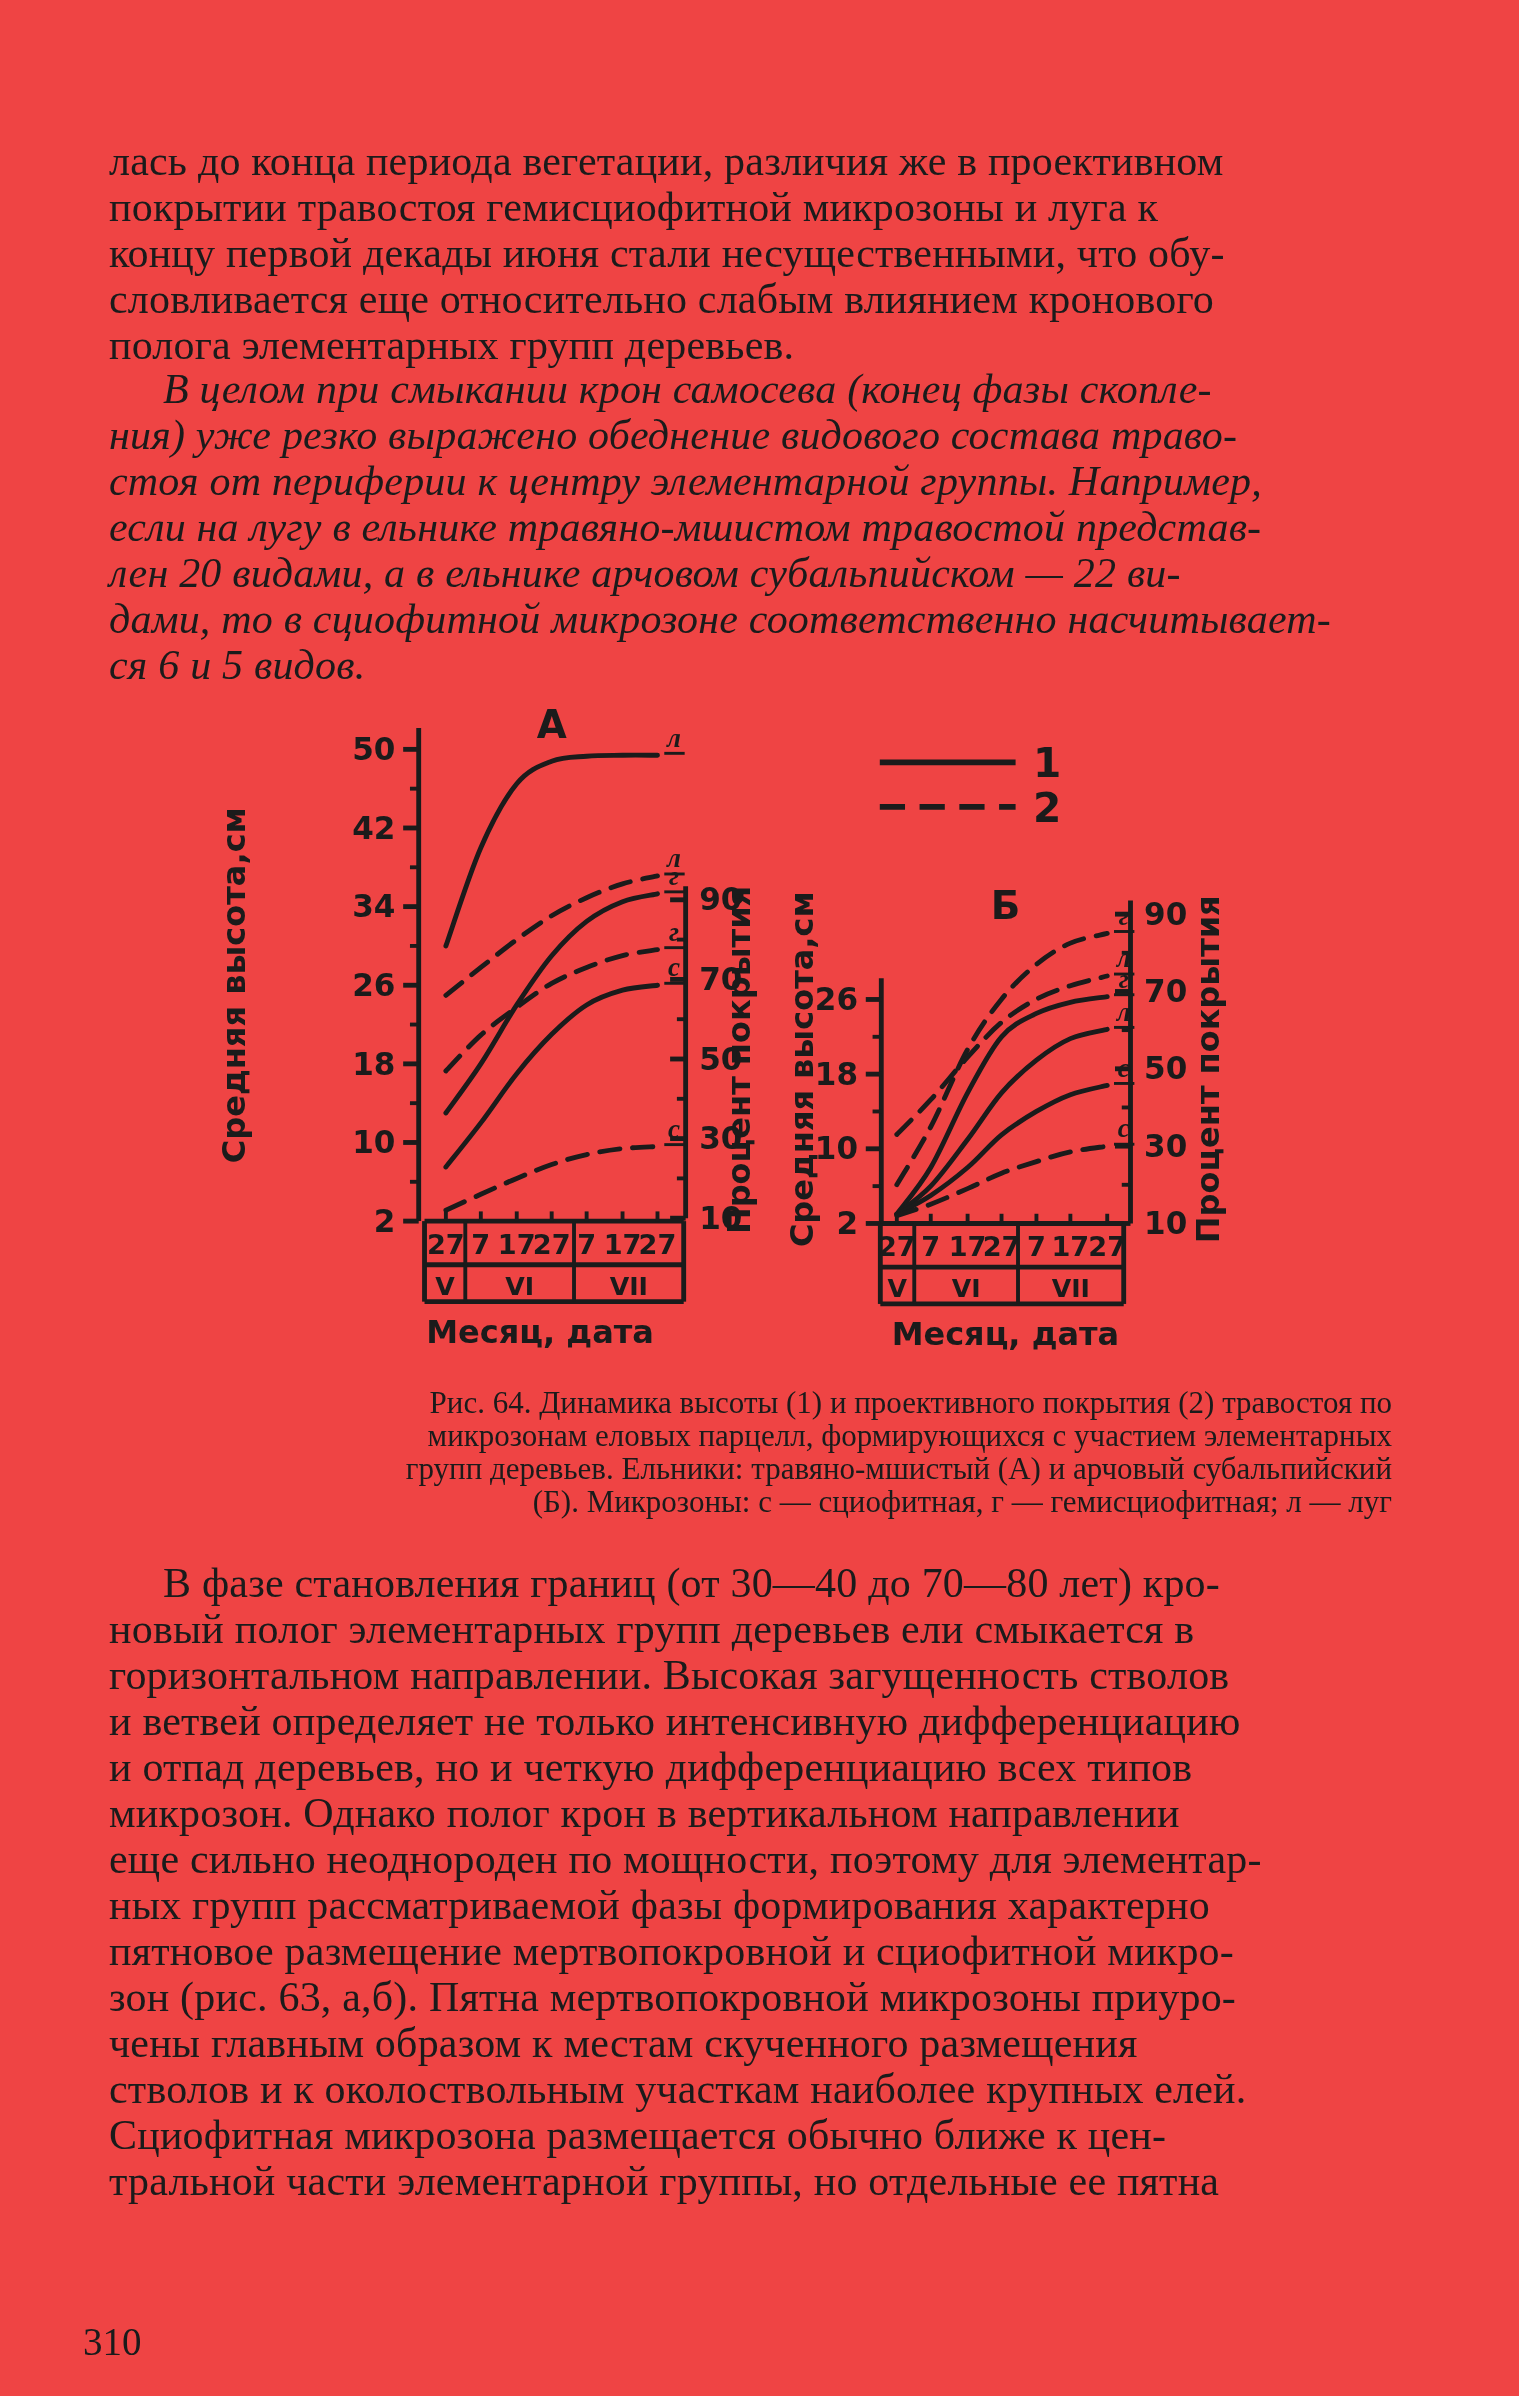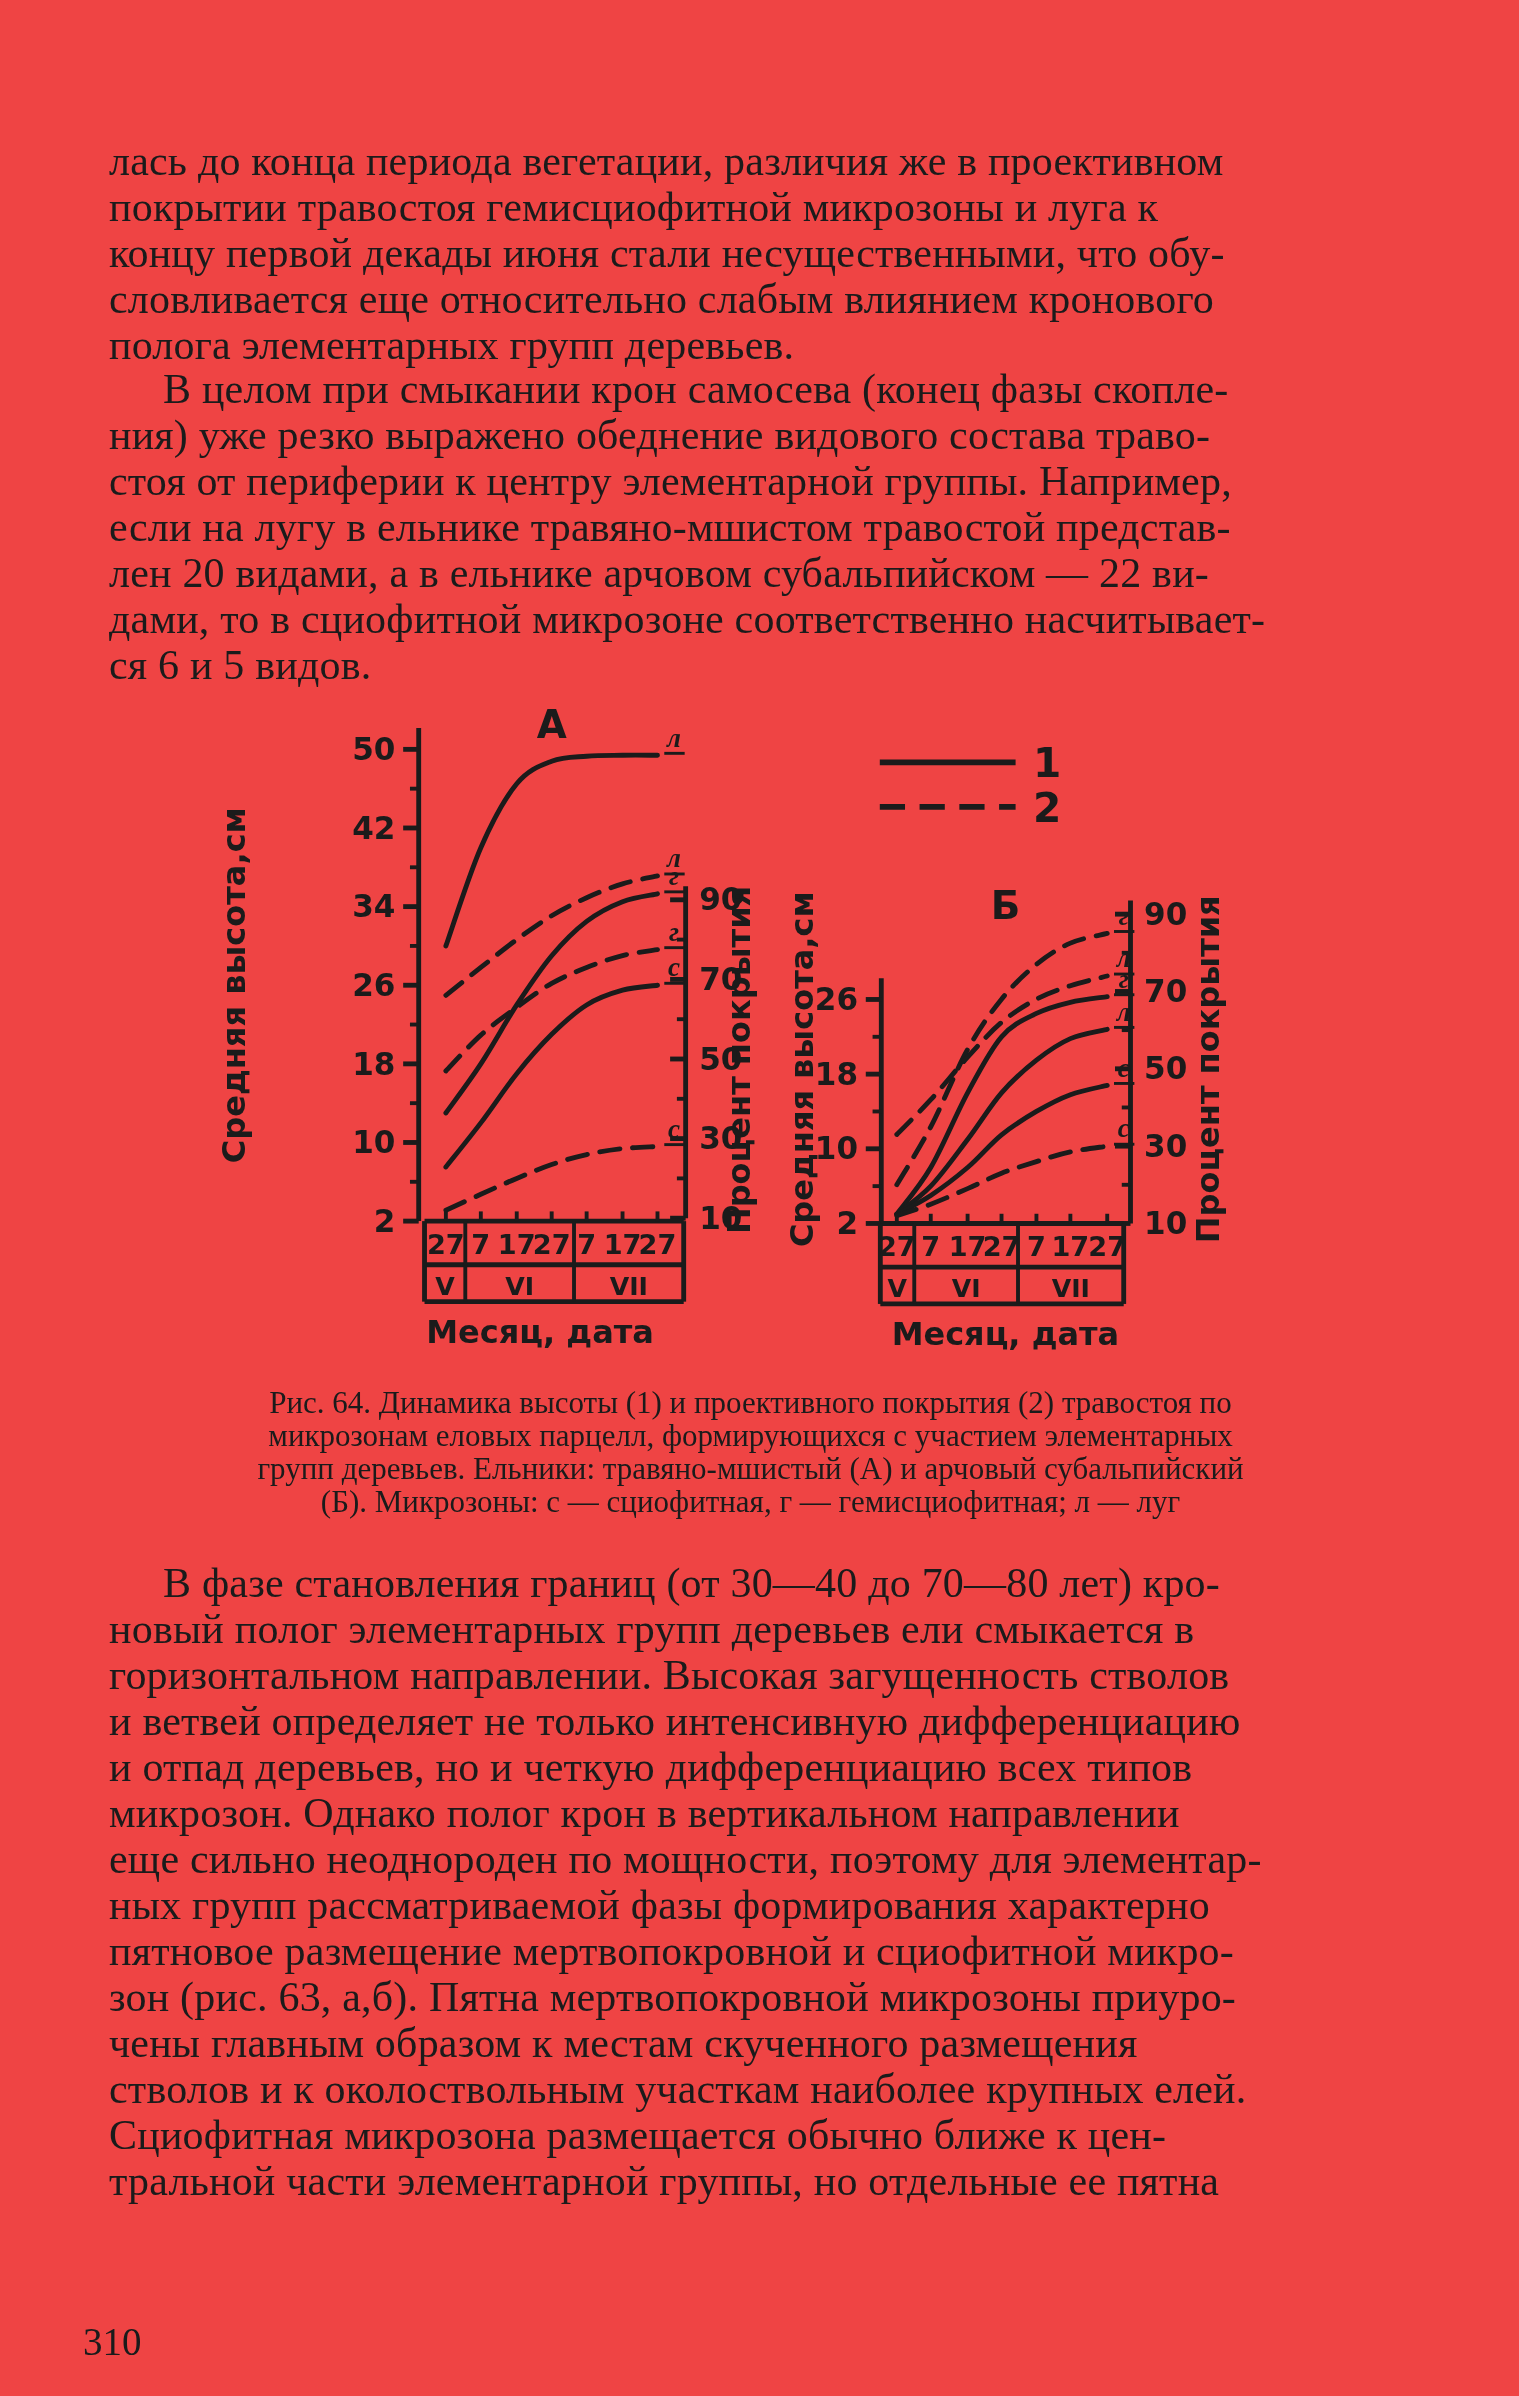--- a/index.html
+++ b/index.html
@@ -16,38 +16,38 @@
     position:absolute;
     left:109px;width:1283px;
     font-size:42px;
     line-height:46px;
     letter-spacing:0.2px;
     white-space:pre-line;
     color:#1b1b1b;
   }
   .indent{text-indent:54px;}
   .p1{top:138px;}
-  .p2{top:366px;}
+  .p2{top:366px;font-style:italic;}
   .p3{top:1560px;}
   .figure{
     position:absolute;top:691px;left:6px;width:1520px;height:691px;
   }
   .chart-svg{position:absolute;top:0;}
   #chart-a{left:204px;width:563px;height:670px;}
   #chart-b{left:757px;width:543px;height:679px;}
   .legend-svg{position:absolute;left:864px;top:50px;width:233px;height:97px;}
   .legend-svg line{stroke:#1b1b1b;}
   .legend-svg text{
     font-family:"DejaVu Sans", sans-serif;
     font-weight:700;font-size:42px;fill:#1b1b1b;
   }
   .caption{
     position:absolute;top:1386px;left:109px;width:1283px;
     font-size:31px;line-height:33px;
-    text-align:center;
+    text-align:right;
     white-space:pre-line;
     color:#1b1b1b;
   }
   .page-number{
     position:absolute;top:2319px;left:83px;
     font-size:39px;color:#1b1b1b;
   }
 </style>
 </head>
 <body>

